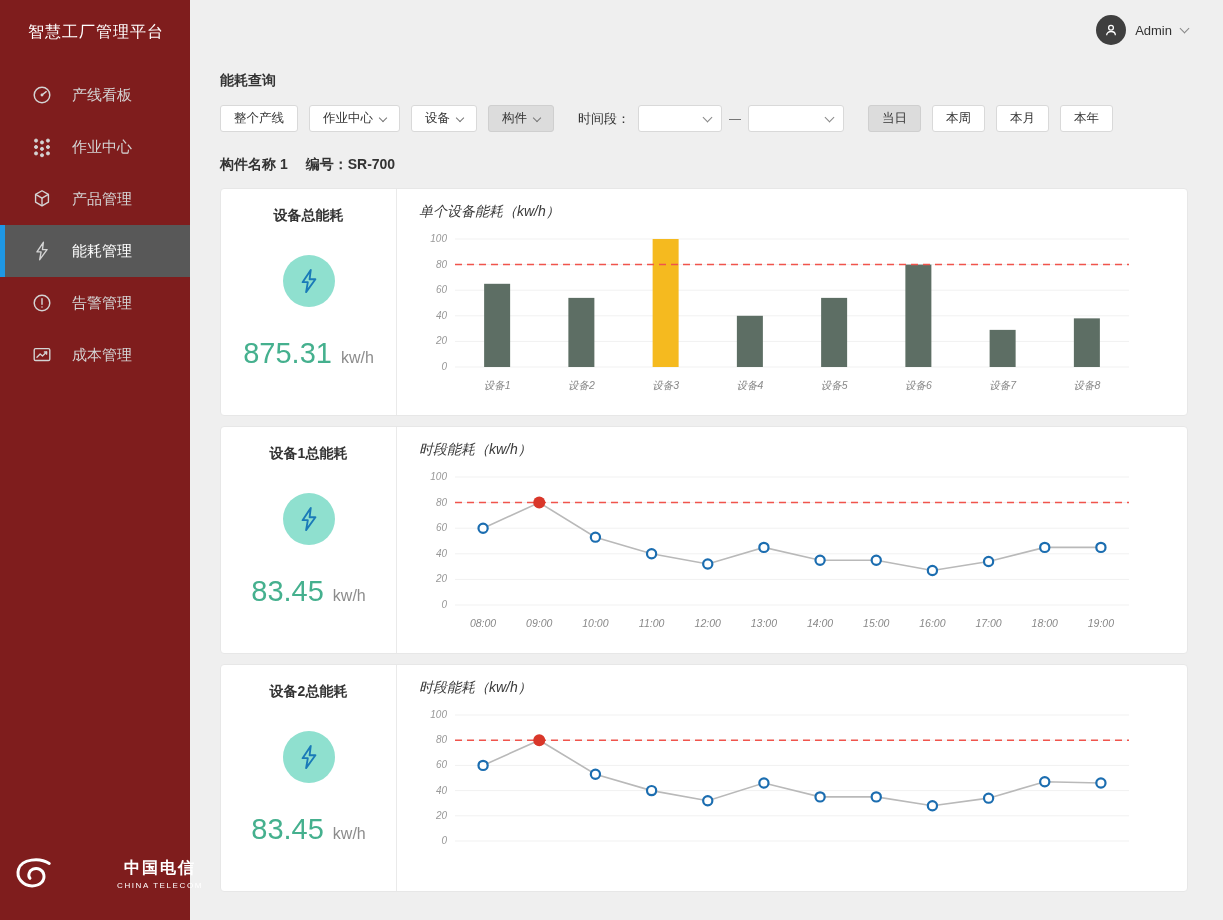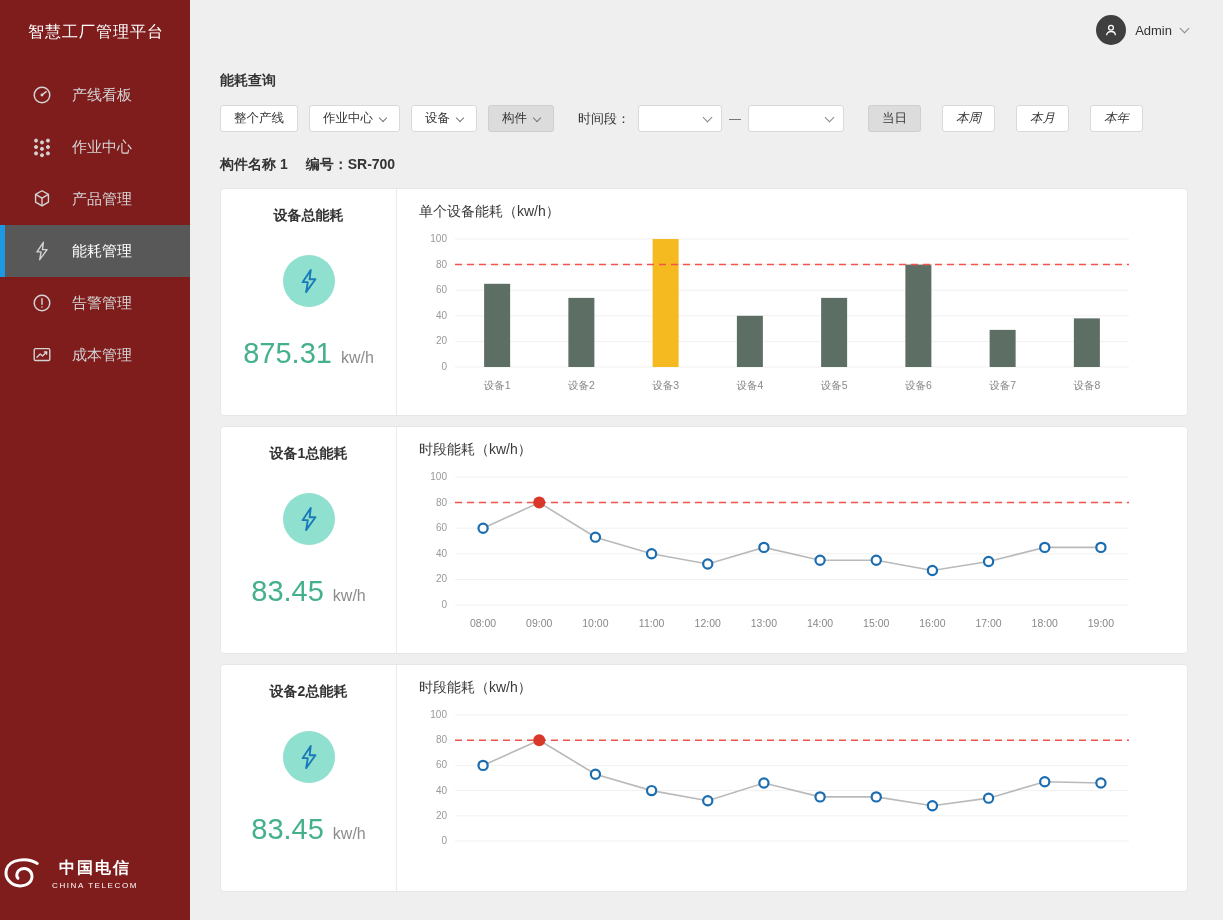--- a/index.html
+++ b/index.html
@@ -9,21 +9,21 @@
   
   .sidebar { width:190px; flex-shrink:0; background:#7f1d1d; position:relative; }
   .sidebar-title { padding:22px 0 0 28px; font-size:16px; color:#ffffff; letter-spacing:1px; white-space:nowrap; }
   .nav { margin-top:26px; }
   .nav-item { height:52px; display:flex; align-items:center; padding-left:30px; gap:18px;
               color:#d4d4d4; font-size:15px; cursor:pointer; position:relative; }
   .nav-item .icon { width:24px; height:24px; display:flex; align-items:center; justify-content:center; }
   .nav-item svg { stroke:#d4d4d4; }
   .nav-item.active { background:#585858; color:#fff; }
   .nav-item.active::before { content:""; position:absolute; left:0; top:0; bottom:0; width:5px; background:#1e97e4; }
-  .logo { position:absolute; bottom:28px; left:1px; width:100%; display:flex; align-items:center; justify-content:flex-start; gap:9px; }
+  .logo { position:absolute; bottom:28px; left:13px; width:100%; display:flex; align-items:center; justify-content:space-between; gap:9px; }
   .logo-text { display:flex; flex-direction:column; align-items:center; }
   .logo-cn { color:#fff; font-size:16px; font-weight:bold; letter-spacing:2px; }
   .logo-en { color:#fff; font-size:8px; letter-spacing:1.6px; margin-top:2px; }
 
   
   .main { flex:1; padding:0 35px 0 30px; position:relative; min-width:0; }
   .topbar { height:60px; display:flex; justify-content:flex-end; align-items:center; gap:9px; }
   .avatar { width:30px; height:30px; border-radius:50%; background:#3f3f3f; display:flex; align-items:center; justify-content:center; cursor:pointer; }
   .admin-name { font-size:13px; color:#333; cursor:pointer; }
   .chev { width:7px; height:7px; border-right:1.5px solid #888; border-bottom:1.5px solid #888;
@@ -36,38 +36,38 @@
          font-size:12.5px; color:#333; display:flex; align-items:center; gap:7px; cursor:pointer; white-space:nowrap; }
   .btn + .btn { margin-left:11px; }
   .btn.active { background:#dcdcdc; border-color:#cfcfcf; }
   .btn .chev { width:6px; height:6px; margin-top:-2px; border-color:#777; }
   .time-label { margin-left:24px; font-size:13px; color:#333; white-space:nowrap; }
   .select { width:84px; height:27px; margin-left:8px; background:#fff; border:1px solid #d9d9d9; border-radius:3px;
             display:flex; align-items:center; justify-content:flex-end; padding-right:10px; cursor:pointer; }
   .select.wide { width:96px; margin-left:0; }
   .range-sep { margin:0 7px; color:#666; font-size:12px; }
   .period-group { display:flex; margin-left:24px; }
-  .period-group .btn + .btn { margin-left:21px;font-style:italic; }
+  .period-group .btn + .btn { margin-left:11px; }
 
   .selection-row { margin-top:24px; font-size:14px; font-weight:bold; color:#333; display:flex; gap:18px; }
 
   
   .card { background:#fff; border:1px solid #e7e7e7; border-radius:4px; display:flex; height:228px; overflow:hidden; }
   .card + .card { margin-top:10px; }
   .card-1 { margin-top:14px; }
   .card-2 { margin-top:17px; }
   .card-3 { margin-top:10px; }
   .card-left { width:176px; flex-shrink:0; border-right:1px solid #eaeaea; display:flex; flex-direction:column; align-items:center; padding-top:18px; }
   .stat-title { font-size:14px; font-weight:bold; color:#333; }
   .stat-icon { margin-top:30px; width:52px; height:52px; border-radius:50%; background:#8fe0cf;
                display:flex; align-items:center; justify-content:center; }
   .stat-value-row { margin-top:30px; display:flex; align-items:baseline; gap:9px; }
   .stat-value { font-size:29px; color:#45b08e; }
   .stat-unit { font-size:16px; color:#8c8c8c; }
-  .card-right { flex:1; padding:14px 22px 0 22px; min-width:0; }
+  .card-right { flex:1; padding:14px 22px 0 22px; min-width:0;font-style:italic; }
   .chart-title { font-size:14px; color:#3a3a3a; }
   .chart-box { margin-top:8px; width:100%; }
 </style>
 </head>
 <body>
 
 <aside class="sidebar">
   <div class="sidebar-title">智慧工厂管理平台</div>
   <nav class="nav">
 

